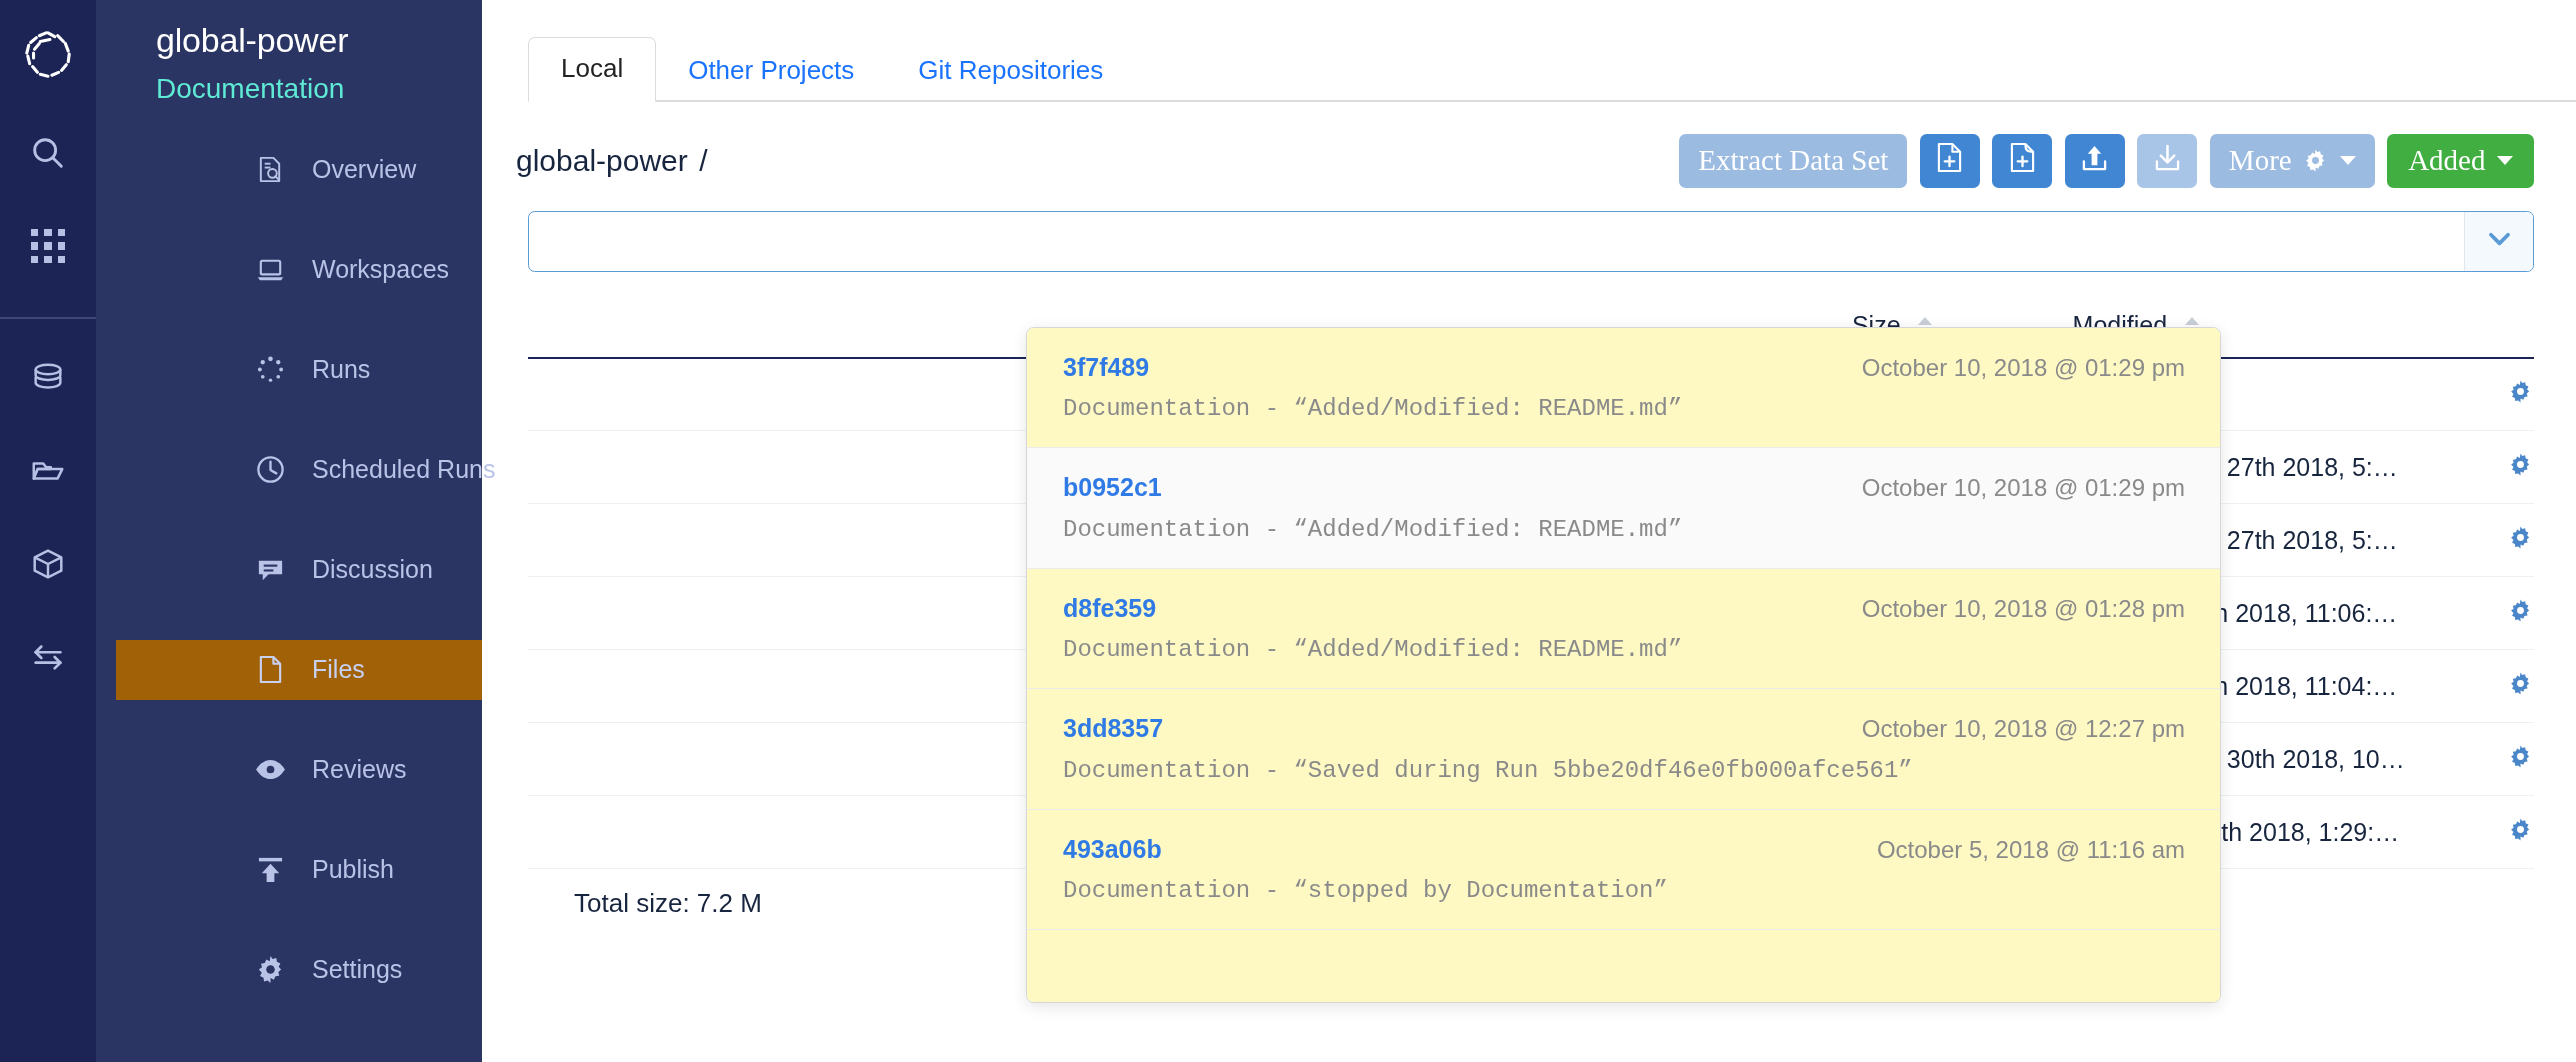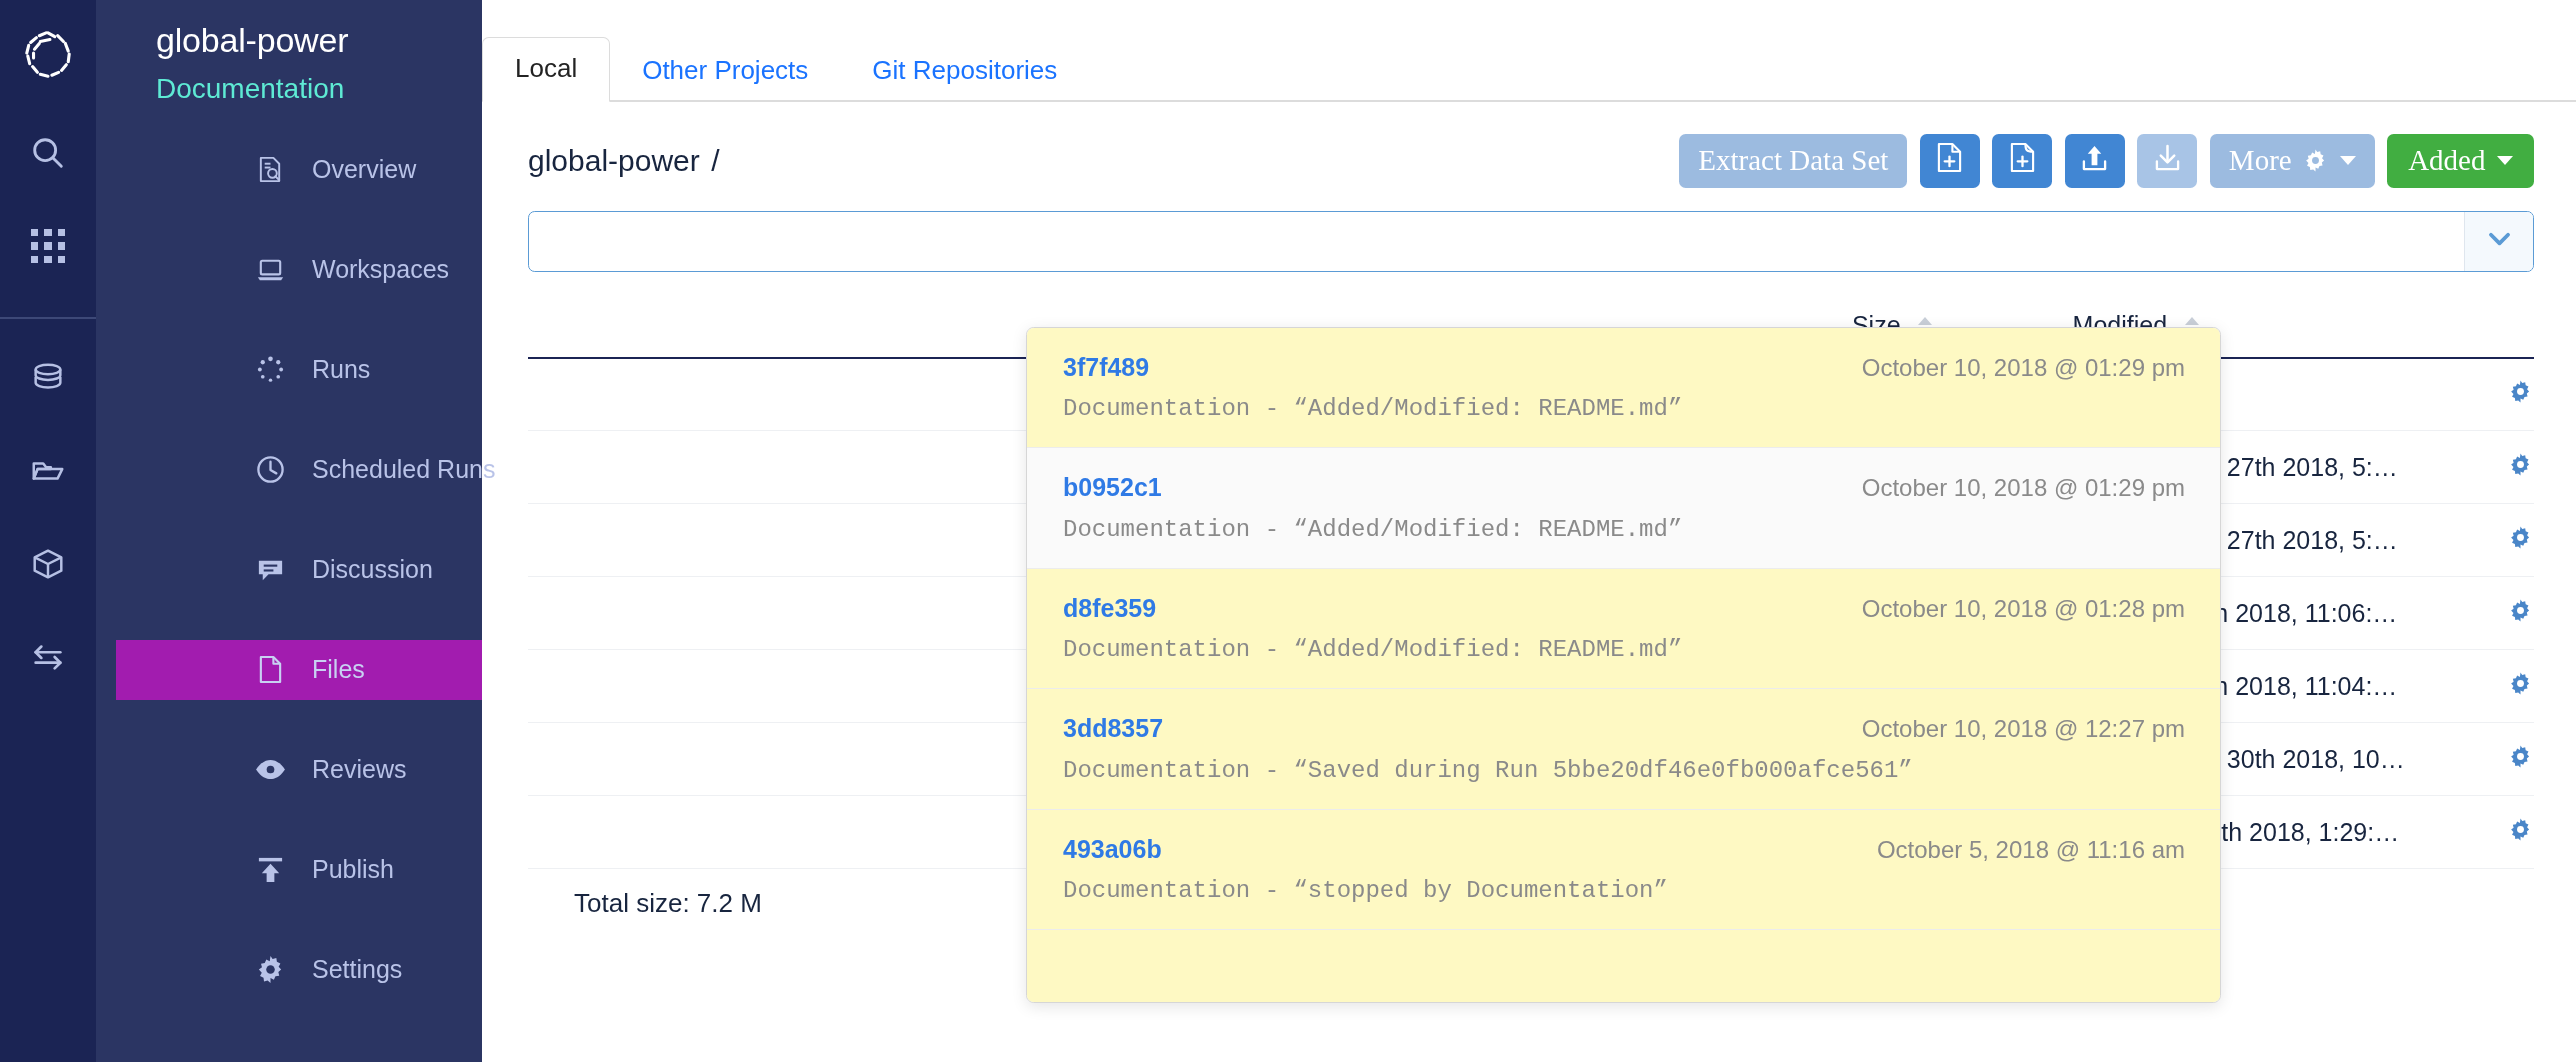--- a/index.html
+++ b/index.html
@@ -93,35 +93,36 @@
     width: 33px; height: 33px;
     display: flex; align-items: center; justify-content: center;
   }
   .nav-item .nav-label {
     margin-left: 60px;
     color: #b9c3e8;
     font-size: 25px;
     font-weight: 400;
     white-space: nowrap;
   }
-  .nav-item.active { background: #a21caf; }
+  .nav-item.active { background: #a16207; }
   .nav-item.active .nav-label { color: #c8d1f2; }
 
   
   .main {
     flex: 1 1 auto;
     position: relative;
     background: #ffffff;
     overflow: hidden;
   }
 
   
   .tabs {
     position: relative;
     height: 102px;
+    padding-left: 46px;
     display: flex;
     align-items: flex-end;
   }
   .tabs::after {
     content: "";
     position: absolute;
     left: 46px; right: 0; bottom: 0;
     height: 1.9px;
     background: #dcdcdc;
   }
@@ -144,21 +145,21 @@
     z-index: 2;
     height: 65px;
     line-height: 61px;
   }
 
   
   .header-row {
     display: flex;
     align-items: center;
     justify-content: space-between;
-    padding: 25px 42px 0 46px;
+    padding: 25px 42px 0 34px;
     height: 92px;
   }
   .breadcrumb {
     font-size: 30px;
     color: #18253f;
     white-space: nowrap;
   }
   .breadcrumb .slash { margin-left: 11.5px; color: #18253f; }
 
   .toolbar { display: flex; align-items: center; gap: 12.5px; }

